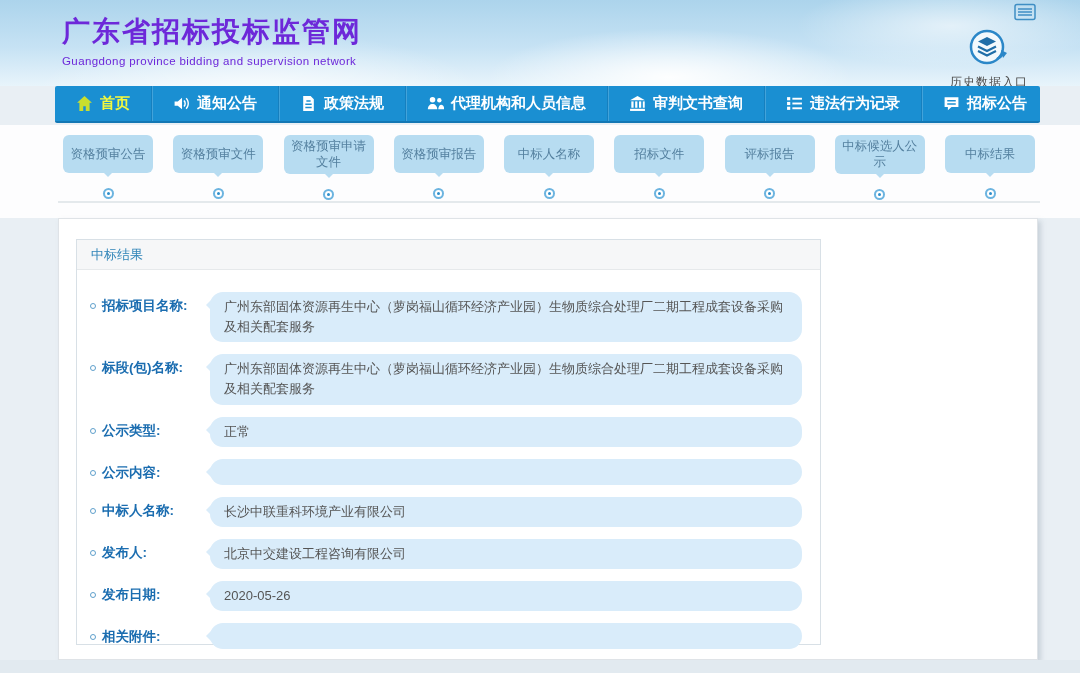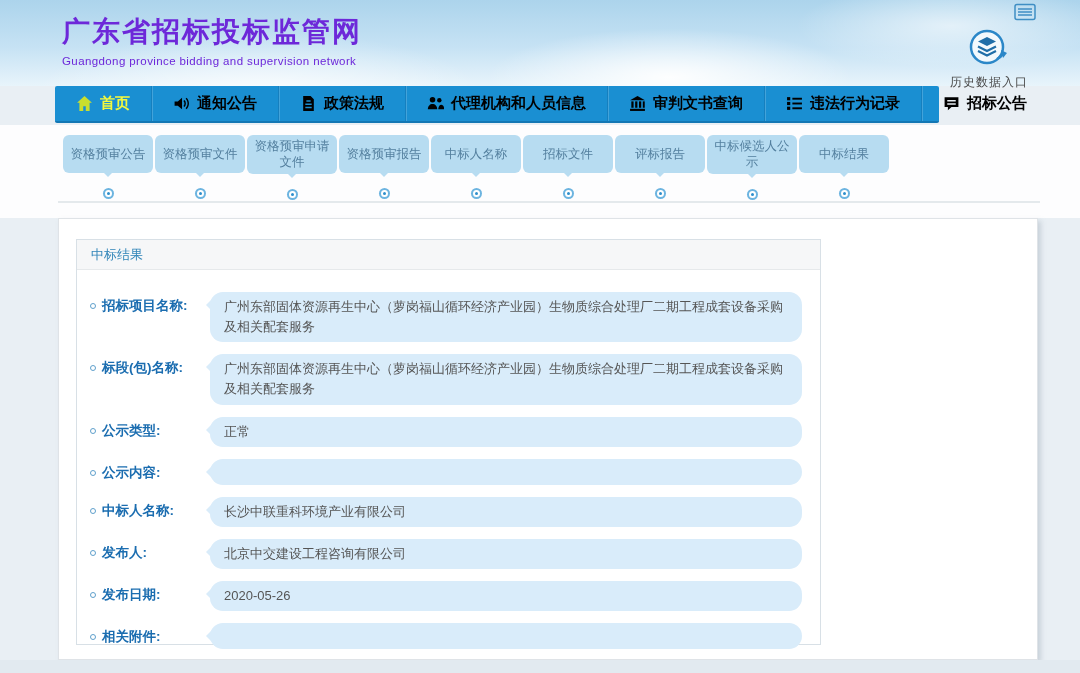--- a/index.html
+++ b/index.html
@@ -19,41 +19,41 @@
       linear-gradient(180deg,#acd4ec 0%,#c6e2f4 55%,#e8f4fb 100%);
   }
   .brand { position:absolute; left:62px; top:13px; color:#6d28d9; }
   .brand .cn { font-size:28px; font-weight:bold; letter-spacing:2px; }
   .brand .en { font-size:11.5px; margin-top:4px; letter-spacing:.4px; }
   .calendar-btn { position:absolute; left:1014px; top:3px; width:22px; height:18px; color:#3f8ec4; cursor:pointer; }
   .history { position:absolute; left:941px; top:27px; width:96px; text-align:center; cursor:pointer; }
   .history .lbl { font-size:12px; color:#4a4a4a; margin-top:3px; letter-spacing:1px; }
   
   .nav {
-    position:absolute; left:55px; top:86px; width:884px; height:37px;
+    position:absolute; left:55px; top:86px; width:985px; height:37px;
     background:#1a8fd2; border-bottom:2px solid #1377b4; border-radius:2px;
     display:flex; align-items:stretch;
   }
   .nav-item {
     display:flex; align-items:center; gap:7px; padding:0 21px;
-    color:#000000; font-size:15px; font-weight:bold; cursor:pointer;
+    color:#ffffff; font-size:15px; font-weight:bold; cursor:pointer;
     border-left:1px solid rgba(10,80,130,.25);
     box-shadow:inset 1px 0 0 rgba(255,255,255,.18);
     white-space:nowrap;
   }
   .nav-item:first-child { border-left:none; box-shadow:none; }
   .nav-item.active { color:#f2f83e; }
   .nav-item .ic { width:17px; height:17px; display:inline-flex; }
   .nav-item.active .ic { color:#c9df2e; }
   .nav-item .ic svg { width:100%; height:100%; fill:currentColor; }
   
   .steps-strip { position:absolute; left:0; top:125px; width:1080px; height:93px; background:#fdfdfe; }
   .steps-inner { position:absolute; left:58px; top:10px; width:982px; height:78px; }
   .steps-line { position:absolute; left:0; right:0; top:66px; height:2px; background:#e4e9ec; }
-  .steps-row { position:relative; display:flex; justify-content:flex-start; padding:0 4px; }
+  .steps-row { position:relative; display:flex; justify-content:space-between; padding:0 4px; }
   .step { width:92px; display:flex; flex-direction:column; align-items:center; cursor:pointer; }
   .bubble {
     position:relative; width:90px; min-height:38px; padding:3px 5px;
     background:#b7dcf1; border-radius:6px; color:#537f9e;
     font-size:12.5px; line-height:1.3; text-align:center;
     display:flex; align-items:center; justify-content:center;
   }
   .bubble::after {
     content:""; position:absolute; left:50%; bottom:-10px; margin-left:-6px;
     border:6px solid transparent; border-top:6px solid #b7dcf1;

